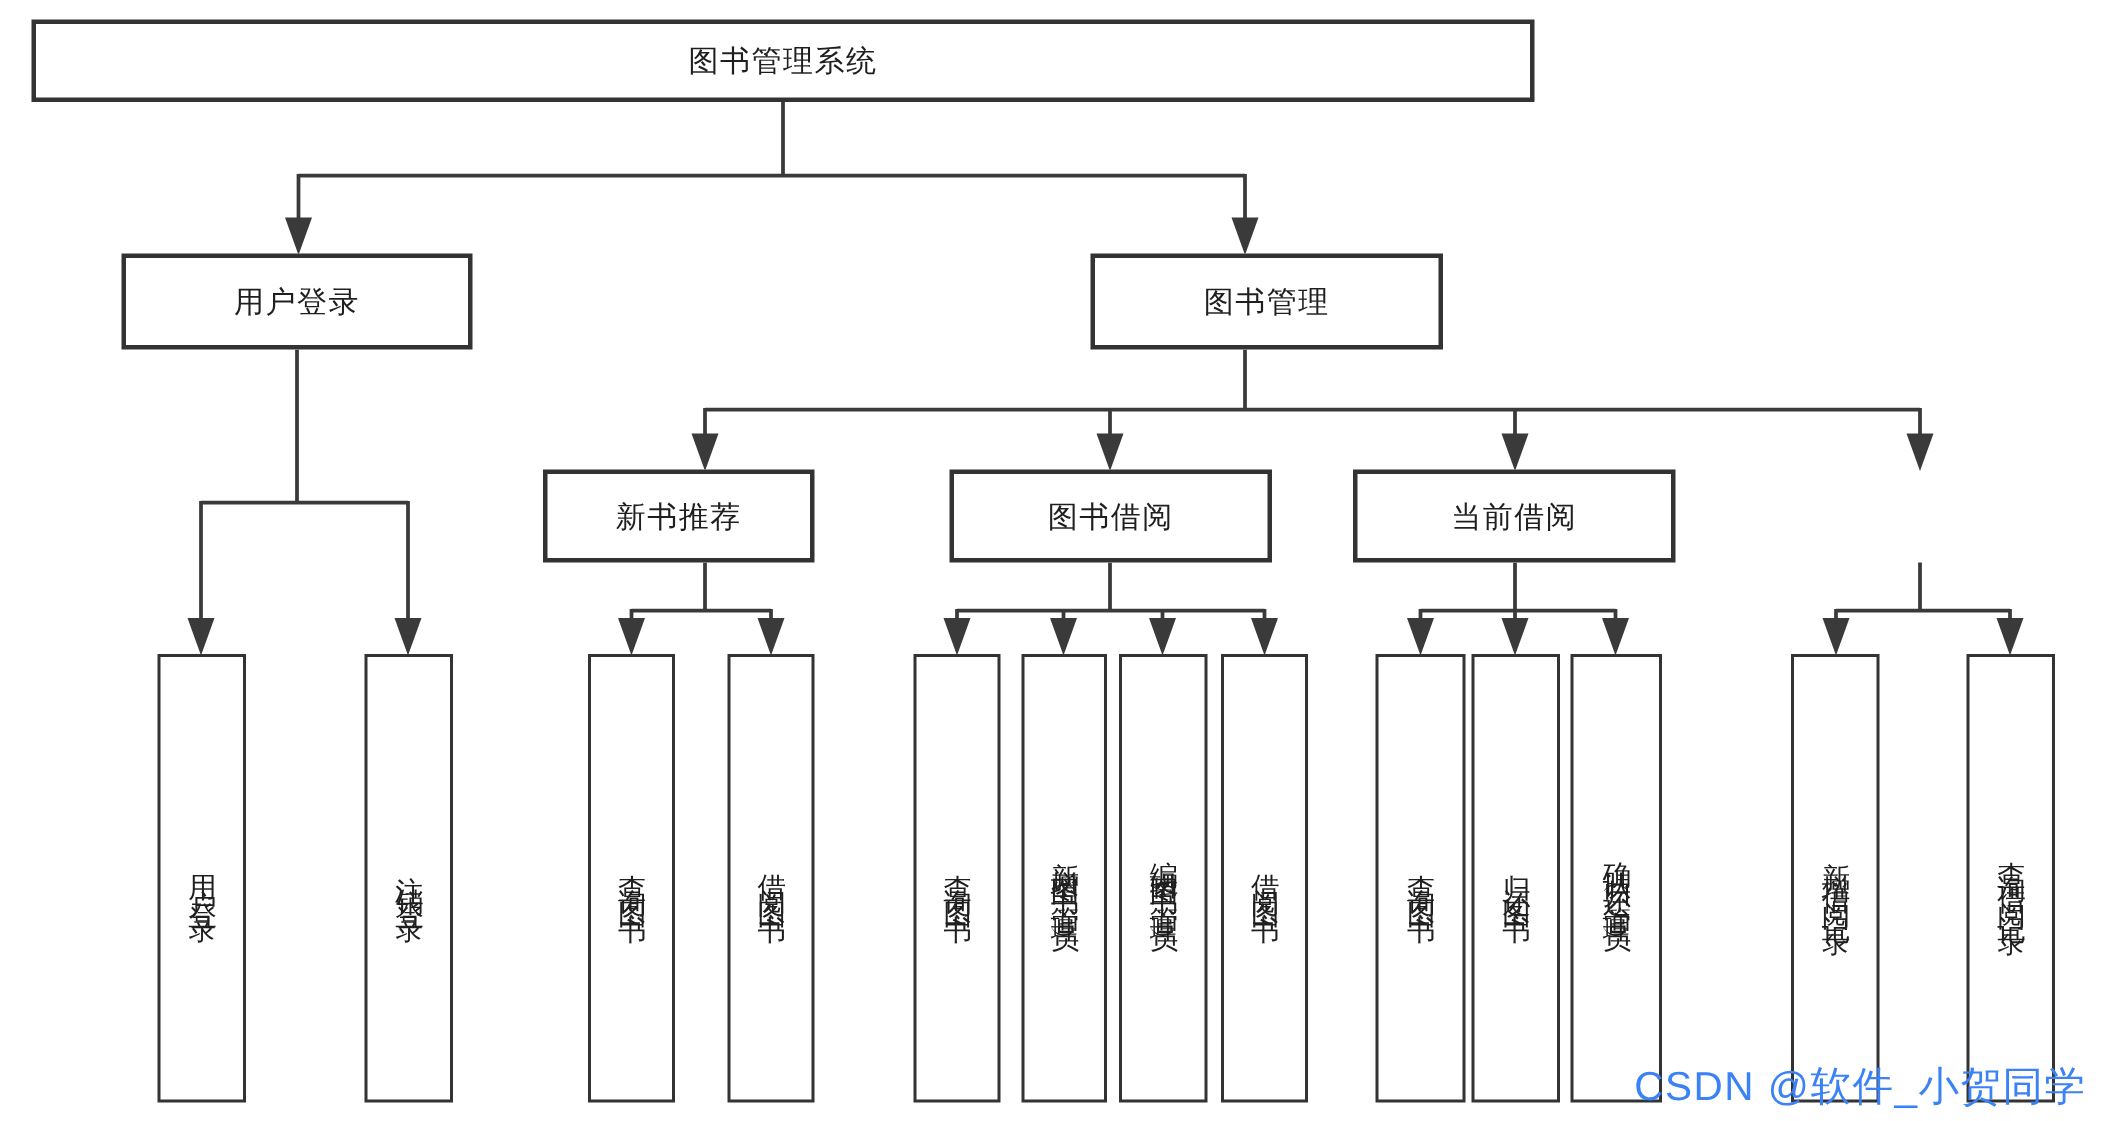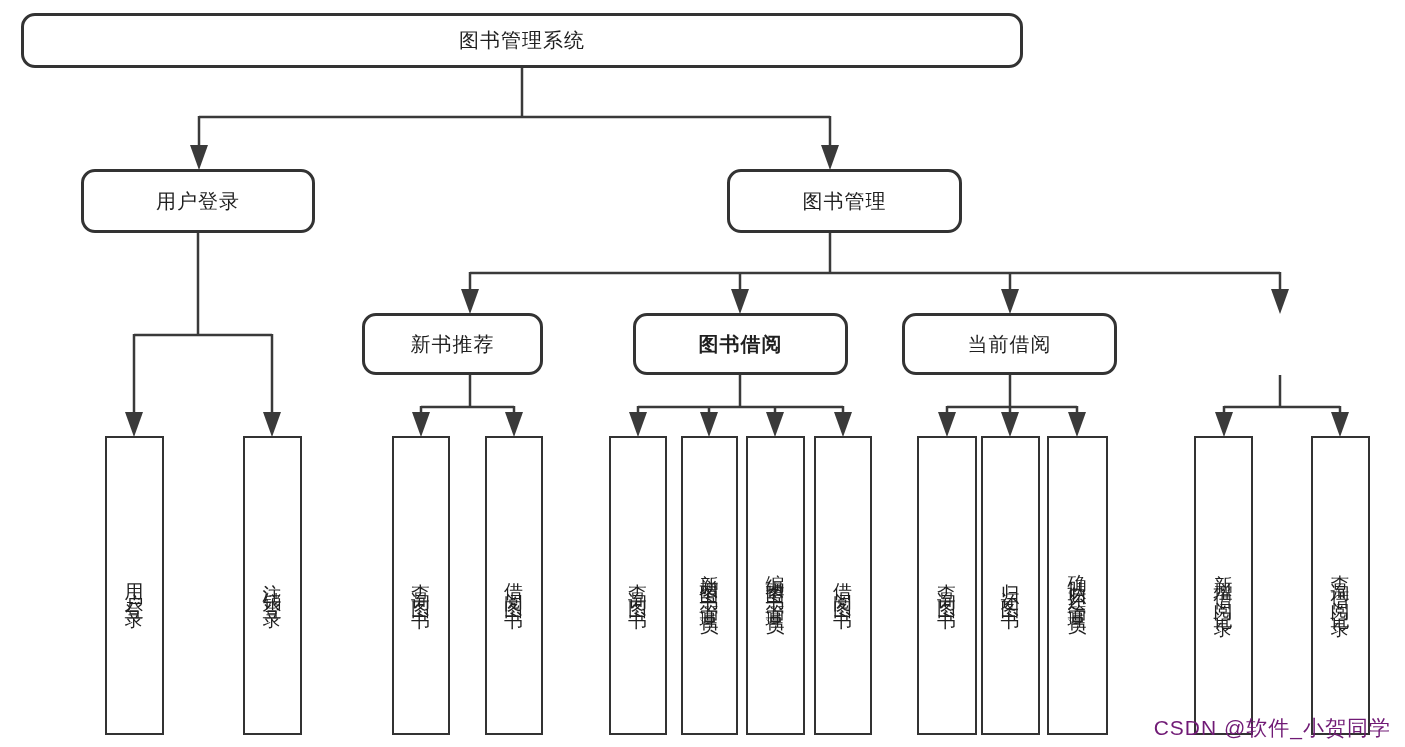--- a/index.html
+++ b/index.html
@@ -14,42 +14,42 @@
   .node {
     position: absolute;
     background: #ffffff;
     border: 3px solid #333333;
     box-sizing: border-box;
     display: flex;
     align-items: center;
     justify-content: center;
     color: #1f1f1f;
   }
-  .node.h-label { font-size: 20px; letter-spacing: 1px; border-radius: 14px; }
+  .node.h-label { font-size: 20px; letter-spacing: 1px; }
   .node.leaf { border-width: 2.5px; }
   .leaf-text {
     writing-mode: vertical-rl;
     text-orientation: mixed;
     font-size: 19px;
     letter-spacing: 9px;
     color: #1f1f1f;
     line-height: 1;
   }
   #connectors {
     position: absolute;
     left: 0; top: 0;
     width: 1405px; height: 747px;
     pointer-events: none;
   }
   #watermark {
     position: absolute;
     right: 14px;
     bottom: 5px;
-    font-size: 21px;
-    color: #701a75;
+    font-size: 27px;
+    color: #3b82f6;
     letter-spacing: 1px;
     white-space: nowrap;
   }
 </style>
 </head>
 <body>
 
 <div id="canvas">
 
   <svg id="connectors" width="1405" height="747" viewBox="0 0 1405 747" xmlns="http://www.w3.org/2000/svg">
@@ -120,21 +120,21 @@
       <polygon points="1331,412 1349,412 1340,437"></polygon>
     </g>
   </svg>
 
   <div class="node h-label" style="left:21px; top:13px; width:1002px; height:55px;">图书管理系统</div>
 
   <div class="node h-label" style="left:81px; top:169px; width:234px; height:64px;">用户登录</div>
   <div class="node h-label" style="left:712px; top:169px; width:235px; height:64px;margin-left:15px;">图书管理</div>
 
   <div class="node h-label" style="left:362px; top:313px; width:181px; height:62px;">新书推荐</div>
-  <div class="node h-label" style="left:633px; top:313px; width:215px; height:62px;font-weight:bold;">图书借阅</div>
+  <div class="node h-label" style="left:633px; top:313px; width:215px; height:62px;">图书借阅</div>
   <div class="node h-label" style="left:902px; top:313px; width:215px; height:62px;">当前借阅</div>
 
   <div class="node leaf" style="left:105px; top:436px; width:59px; height:299px;">
     <span class="leaf-text">用户登录</span>
   </div>
   <div class="node leaf" style="left:243px; top:436px; width:59px; height:299px;">
     <span class="leaf-text">注销登录</span>
   </div>
   <div class="node leaf" style="left:392px; top:436px; width:58px; height:299px;">
     <span class="leaf-text">查询图书</span>

